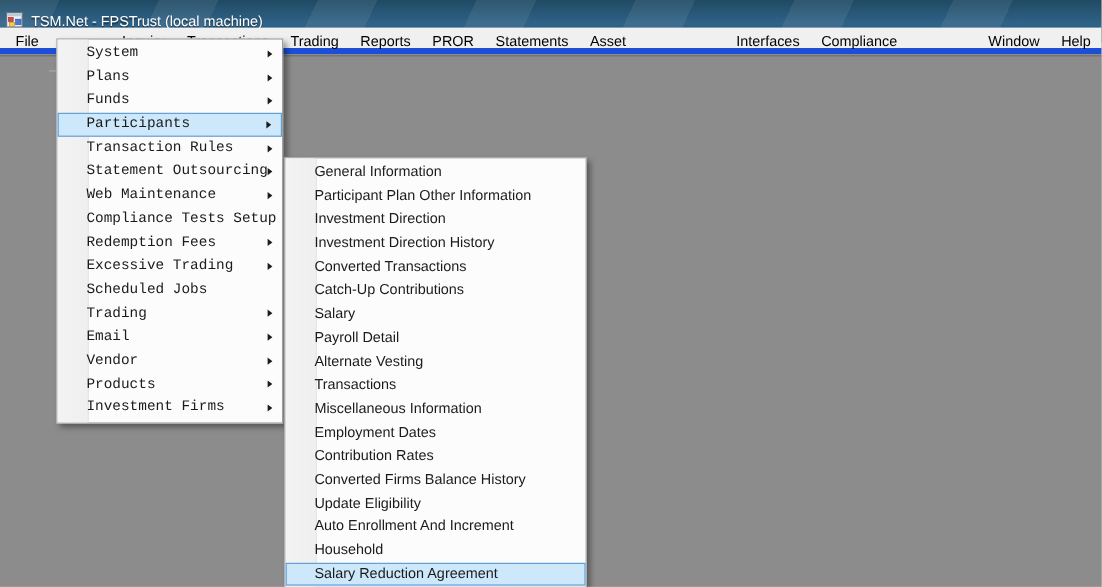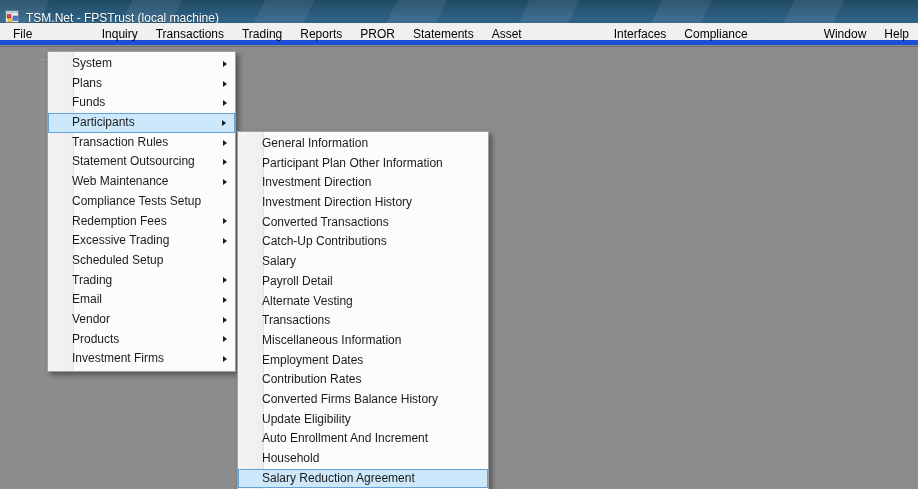--- a/index.html
+++ b/index.html
@@ -68,21 +68,21 @@
     border:1px solid var(--hl-border,#66a1d4);
     line-height:17.5px; padding-left:23px;
   }
   .menu .arrow {
     position:absolute; right:8px; top:50%; transform:translateY(-50%);
     width:0; height:0;
     border-left:4px solid #1b1b1b;
     border-top:3.5px solid transparent;
     border-bottom:3.5px solid transparent;
   }
-  #setup-menu { left:47px; top:51px; width:189px; z-index:5; }
+  #setup-menu { left:47px; top:32px; width:189px; z-index:5;font-family:Liberation Mono, monospace; }
   #participants-submenu { left:237px; top:103px; width:252px; z-index:6;margin-top:28px; }
 </style>
 </head>
 <body>
 
 <div class="screen">
 
   <div class="titlebar">
     <div class="sheen"></div>
     <svg class="app-ico" width="15" height="15" viewBox="0 0 15 15">
@@ -118,21 +118,21 @@
   <div class="item"><span>System</span><span class="arrow"></span></div>
       <div class="item"><span>Plans</span><span class="arrow"></span></div>
       <div class="item"><span>Funds</span><span class="arrow"></span></div>
       <div class="item hl"><span>Participants</span><span class="arrow"></span></div>
       <div class="item"><span>Transaction Rules</span><span class="arrow"></span></div>
       <div class="item"><span>Statement Outsourcing</span><span class="arrow"></span></div>
       <div class="item"><span>Web Maintenance</span><span class="arrow"></span></div>
       <div class="item"><span>Compliance Tests Setup</span></div>
       <div class="item"><span>Redemption Fees</span><span class="arrow"></span></div>
       <div class="item"><span>Excessive Trading</span><span class="arrow"></span></div>
-      <div class="item"><span>Scheduled Setup</span></div>
+      <div class="item"><span>Scheduled Jobs</span></div>
       <div class="item"><span>Trading</span><span class="arrow"></span></div>
       <div class="item"><span>Email</span><span class="arrow"></span></div>
       <div class="item"><span>Vendor</span><span class="arrow"></span></div>
       <div class="item"><span>Products</span><span class="arrow"></span></div>
       <div class="item"><span>Investment Firms</span><span class="arrow"></span></div>
     </div>
 
   <div class="menu" id="participants-submenu">
     <div class="gutter"></div>
   <div class="item"><span>General Information</span></div>

